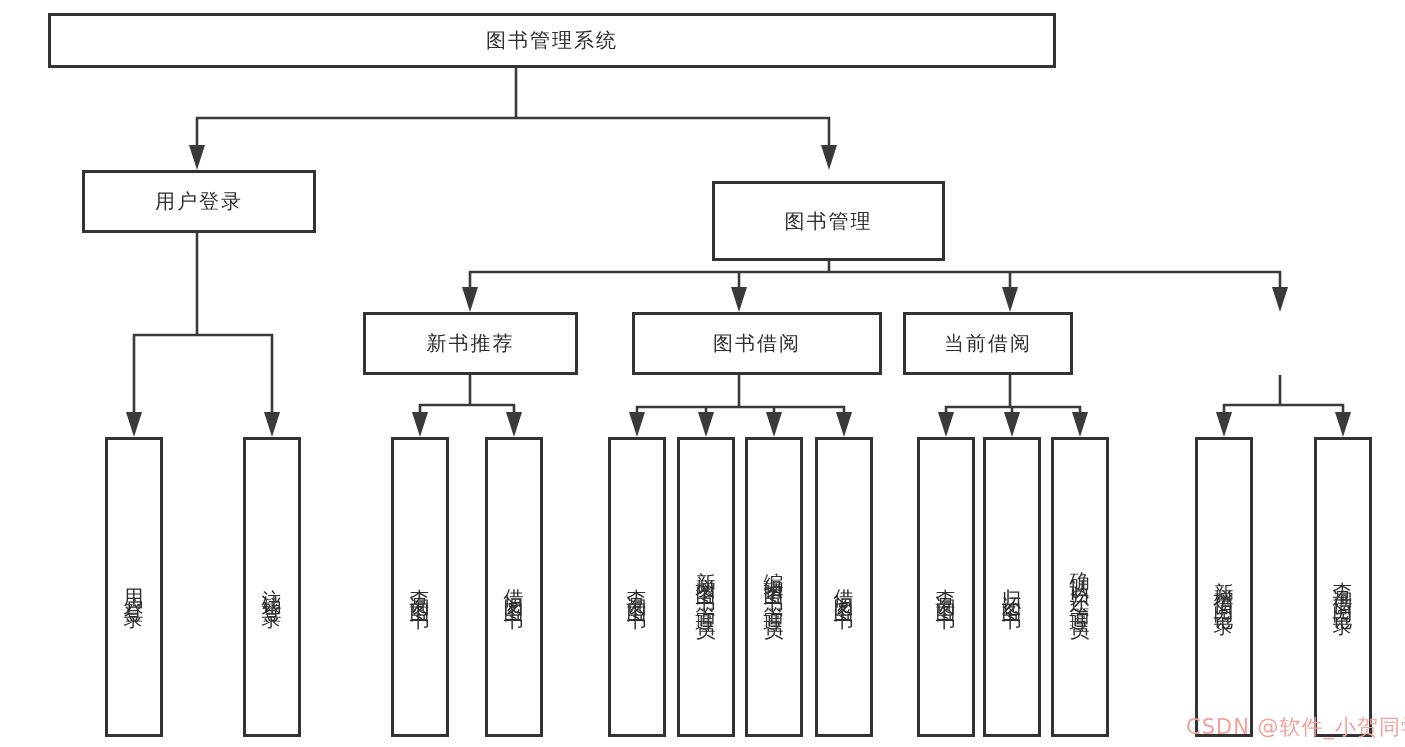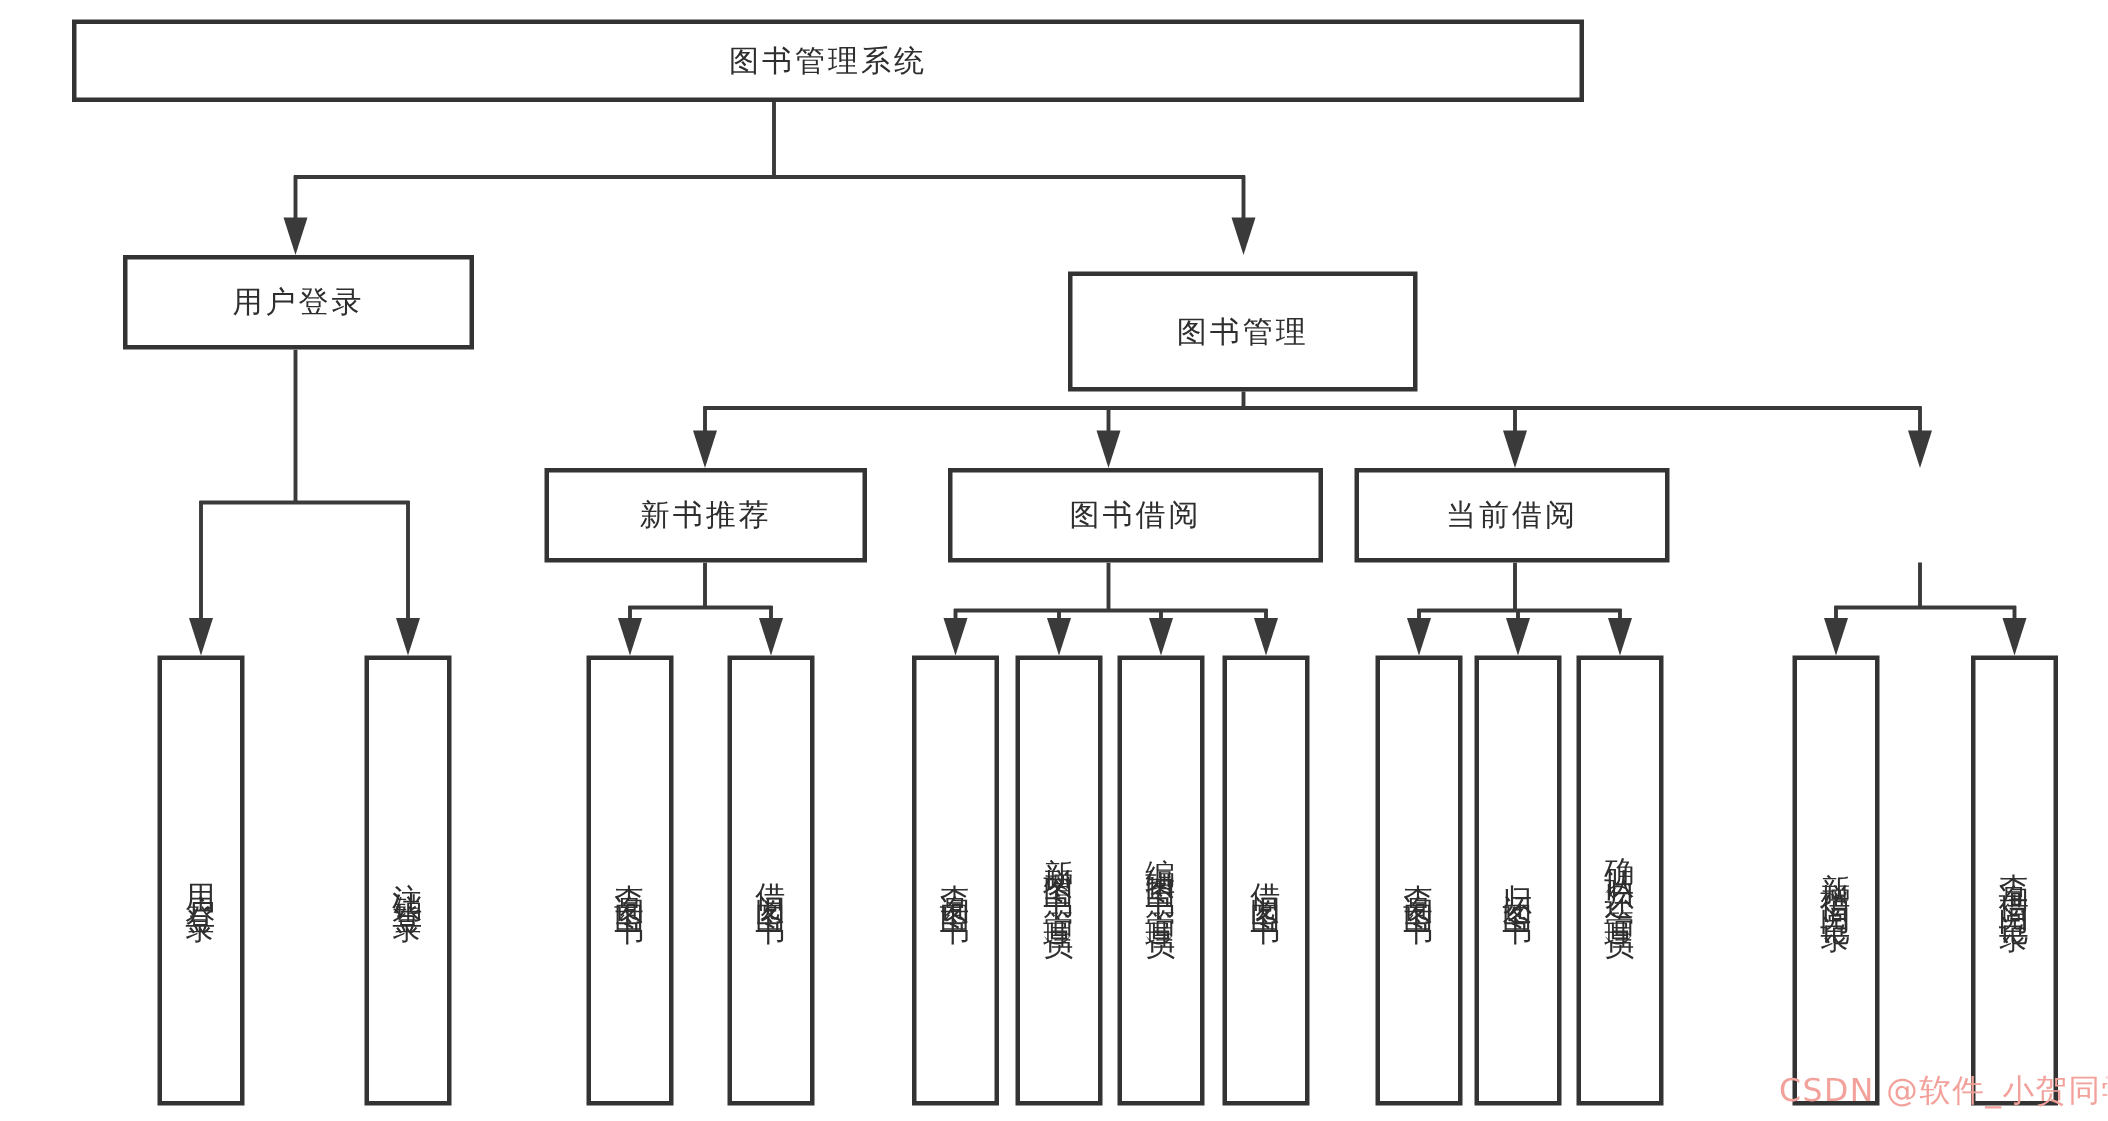--- a/index.html
+++ b/index.html
@@ -100,21 +100,21 @@
   <div class="box hbox" style="left:712px; top:170px; width:233px; height:80px;margin-top:11px;">
     <span>图书管理</span>
   </div>
 
   <div class="box hbox" style="left:363px; top:312px; width:215px; height:63px;">
     <span>新书推荐</span>
   </div>
   <div class="box hbox" style="left:632px; top:312px; width:250px; height:63px;">
     <span>图书借阅</span>
   </div>
-  <div class="box hbox" style="left:903px; top:312px; width:210px; height:63px;">
+  <div class="box hbox" style="left:903px; top:312px; width:170px; height:63px;">
     <span>当前借阅</span>
   </div>
 
   <div class="box leaf" style="left:105px; top:437px;">
     <span class="vtext">用户登录</span>
   </div>
   <div class="box leaf" style="left:243px; top:437px;">
     <span class="vtext">注销登录</span>
   </div>
 

